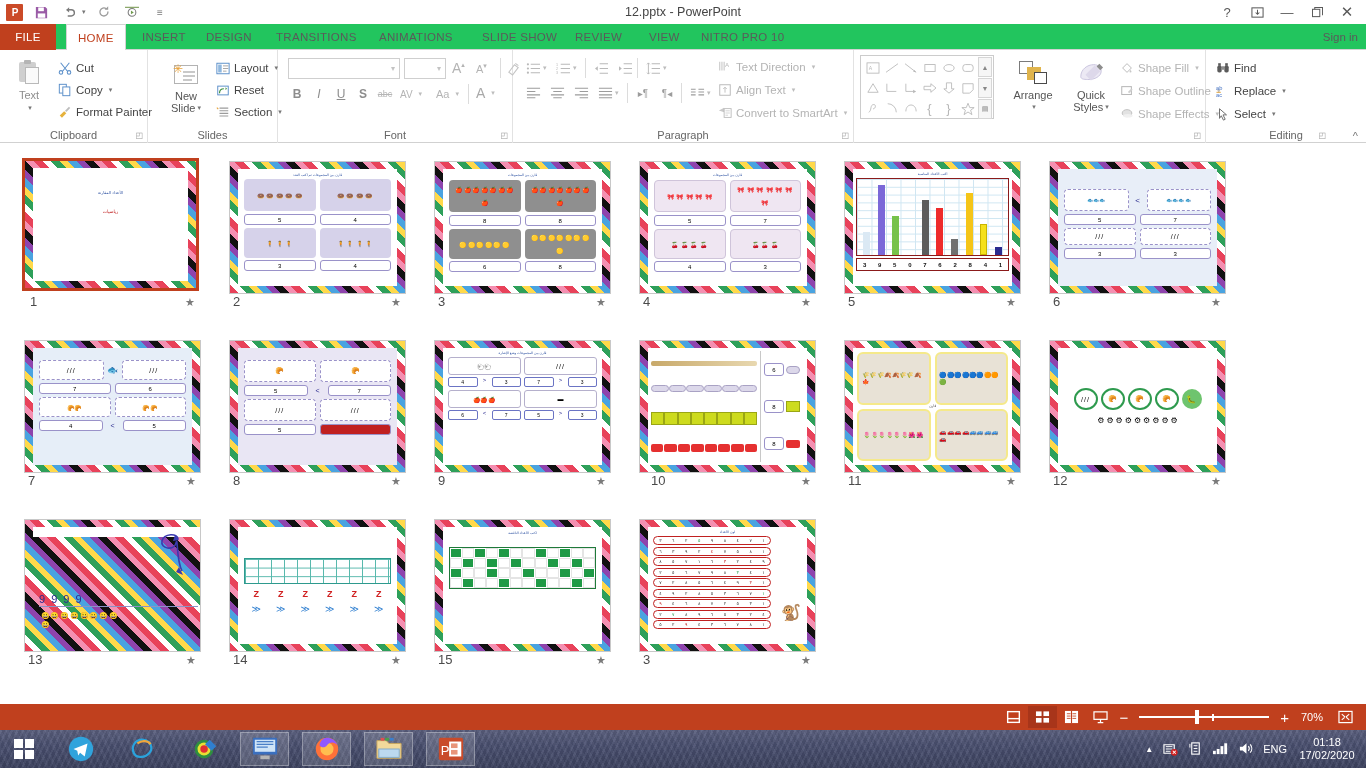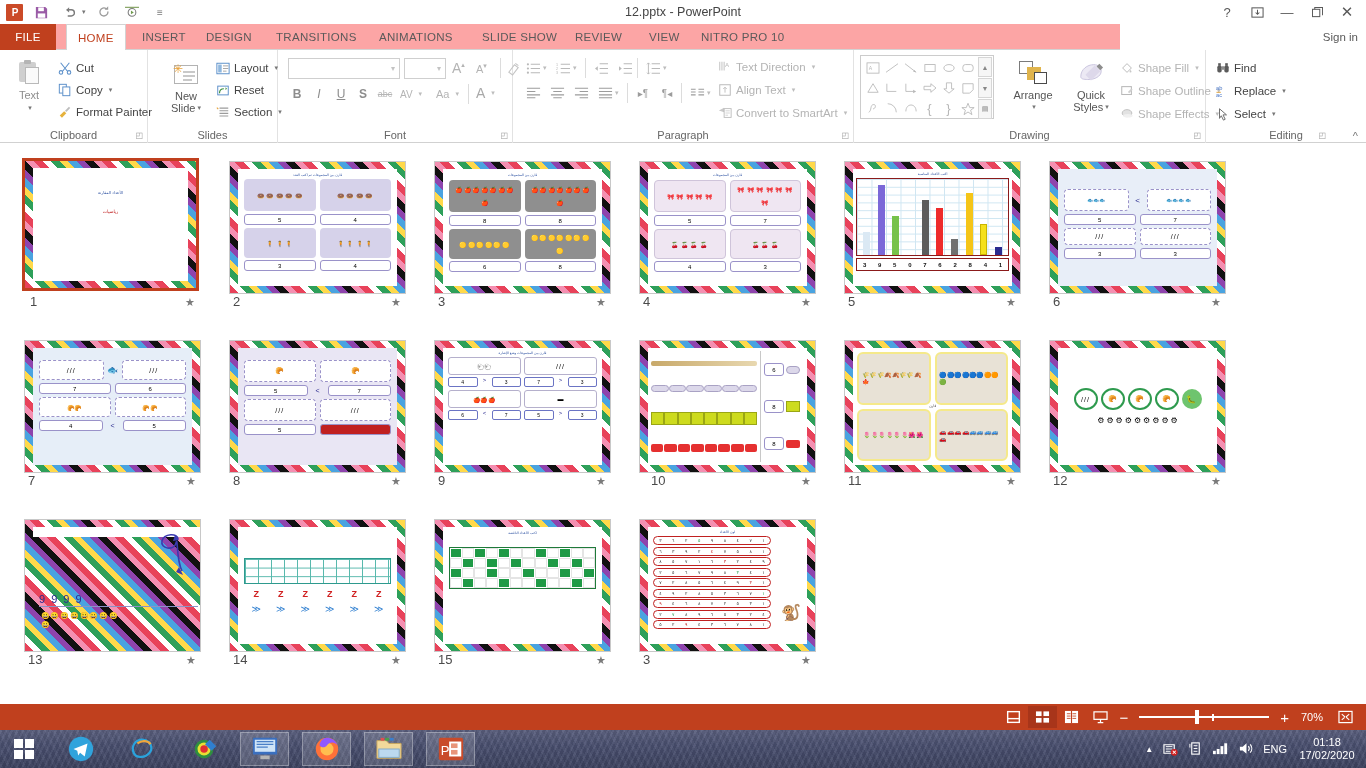--- a/index.html
+++ b/index.html
@@ -37,22 +37,22 @@
     display: flex; align-items: center;
   }
   .win-btn {
     width: 30px; height: 22px; display: flex; align-items: center;
     justify-content: center; color: #595959; font-size: 13px;
   }
   .win-btn.close { font-size: 15px; }
 
   
   .tabstrip {
-    position: absolute; top: 24px; left: 0; width: 1120px; height: 26px;
-    background: #fca5a5; border-bottom: 1px solid #d3d3d3;
+    position: absolute; top: 24px; left: 0; width: 1366px; height: 26px;
+    background: #22c55e; border-bottom: 1px solid #d3d3d3;
   }
   .tab {
     position: absolute; top: 0; height: 26px; line-height: 27px;
     font-size: 11.5px; color: #5a5a5a; padding: 0 11px; letter-spacing: .3px;
   }
   .tab.file {
     background: #c0401e; color: #fff; left: 0; width: 56px;
     text-align: center; padding: 0; font-size: 11.5px;
   }
   .tab.active {
@@ -696,21 +696,20 @@
       <div class="sm-btn dis" style="left:266px;top:54px">
         <span class="ic">
           <svg width="14" height="14" viewBox="0 0 16 16">
               <ellipse cx="8" cy="7" rx="5.5" ry="4" fill="#e2e2e2" stroke="#b9b9b9"></ellipse>
               <ellipse cx="9" cy="10" rx="5.5" ry="2" fill="#f0f0f0"></ellipse>
             </svg>
         </span>
         <span>Shape Effects</span>
         <span class="caret dis">▾</span>
       </div>
-      <div class="grp-label">Drawing</div>
       <div class="dlg">◰</div>
     </div>
 
     <div class="grp" style="left:1206px;width:160px;border-right:none">
       <div class="sm-btn" style="left:10px;top:8px">
         <span class="ic">
           <svg width="14" height="14" viewBox="0 0 16 16">
               <rect x="1.5" y="5" width="5" height="8" rx="2" fill="#5b5b5b"></rect>
               <rect x="9.5" y="5" width="5" height="8" rx="2" fill="#5b5b5b"></rect>
               <rect x="6.5" y="6" width="3" height="4" fill="#8d8d8d"></rect>

